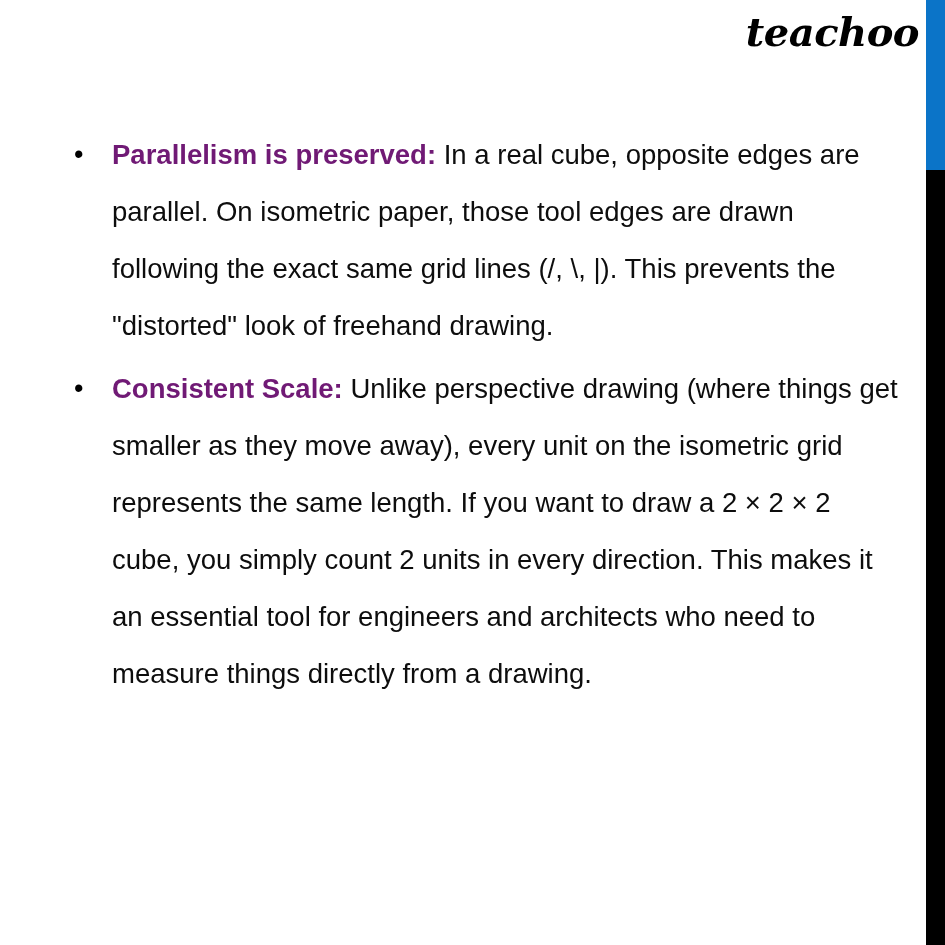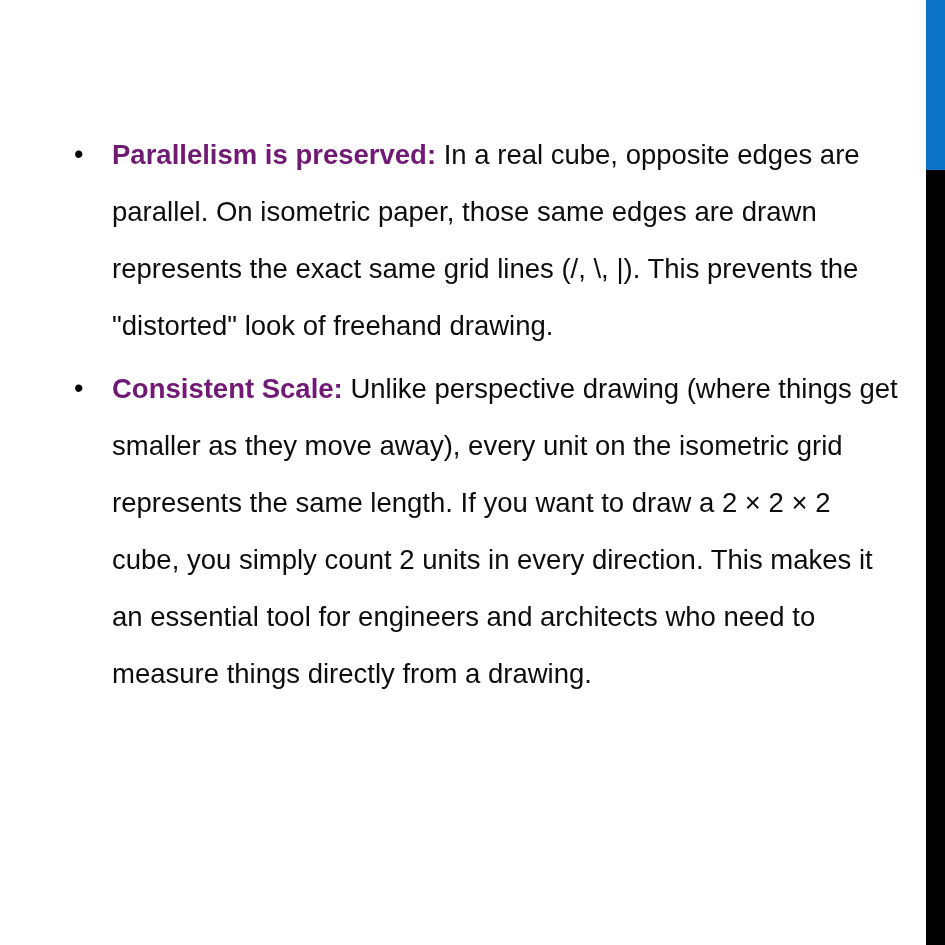--- a/index.html
+++ b/index.html
@@ -92,26 +92,27 @@
   }
 </style>
 </head>
 <body>
 
 <div class="slide">
 
   <div class="edge-bar edge-bar-blue"></div>
   <div class="edge-bar edge-bar-black"></div>
 
+  <div class="logo">teachoo</div>
 
   <div class="content">
 
     <div class="bullet-row">
       <div class="bullet-mark">•</div>
-      <div class="bullet-text"><b>Parallelism is preserved:</b><span> In a real cube, opposite edges are parallel. On isometric paper, those same edges are drawn represents the exact same grid lines (/, \, |). This prevents the "distorted" look of freehand drawing.</span></div>
+      <div class="bullet-text"><b>Parallelism is preserved:</b><span> In a real cube, opposite edges are parallel. On isometric paper, those tool edges are drawn following the exact same grid lines (/, \, |). This prevents the "distorted" look of freehand drawing.</span></div>
     </div>
 
     <div class="bullet-row">
       <div class="bullet-mark">•</div>
       <div class="bullet-text"><b>Consistent Scale:</b><span> Unlike perspective drawing (where things get smaller as they move away), every unit on the isometric grid represents the same length. If you want to draw a 2 × 2 × 2 cube, you simply count 2 units in every direction. This makes it an essential tool for engineers and architects who need to measure things directly from a drawing.</span></div>
     </div>
 
   </div>
 
 </div>

